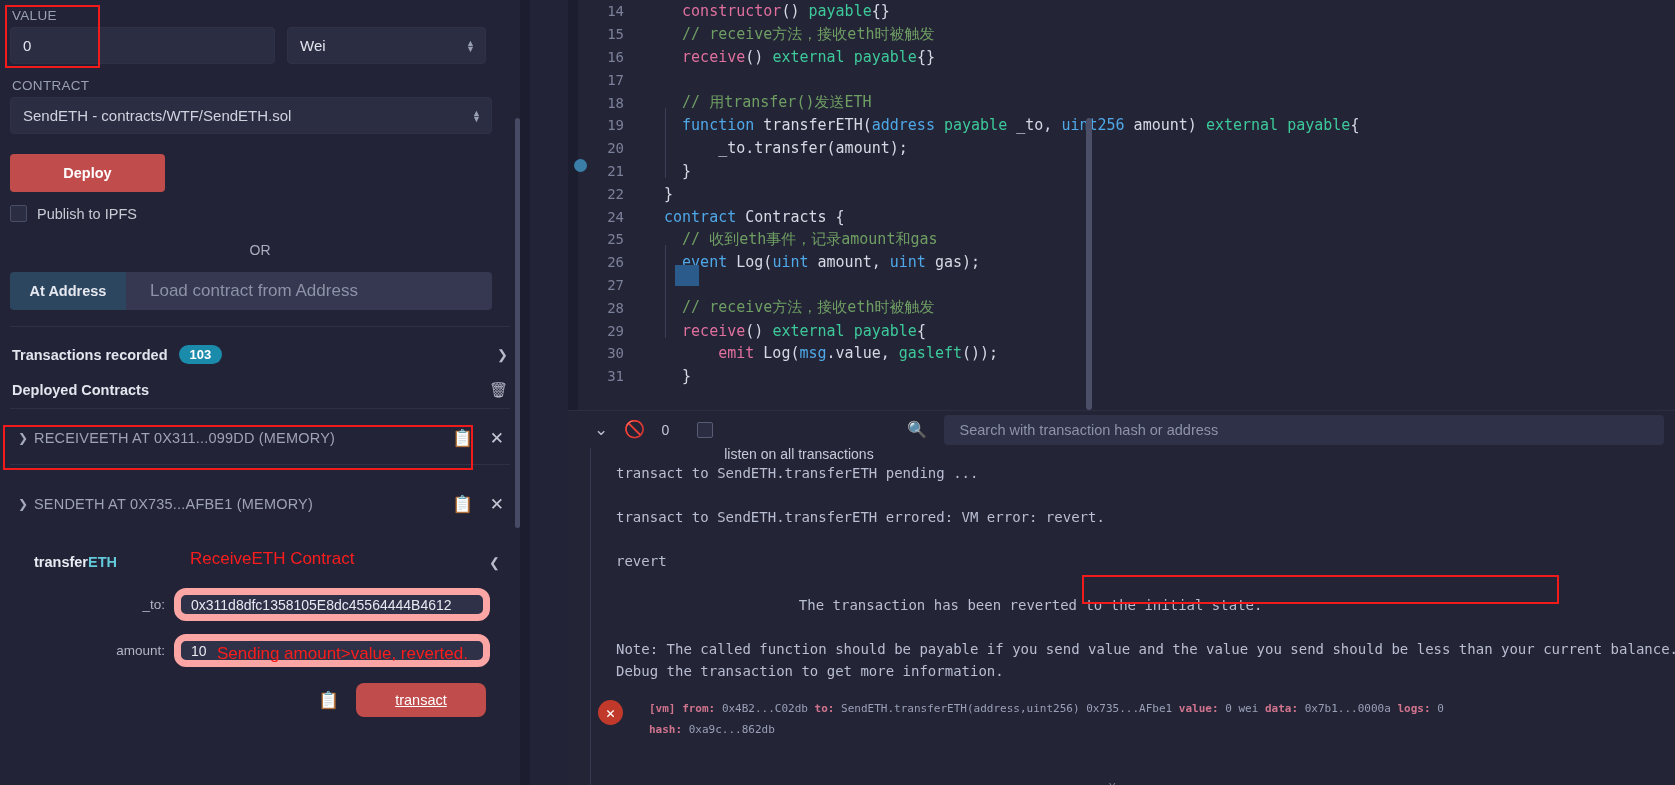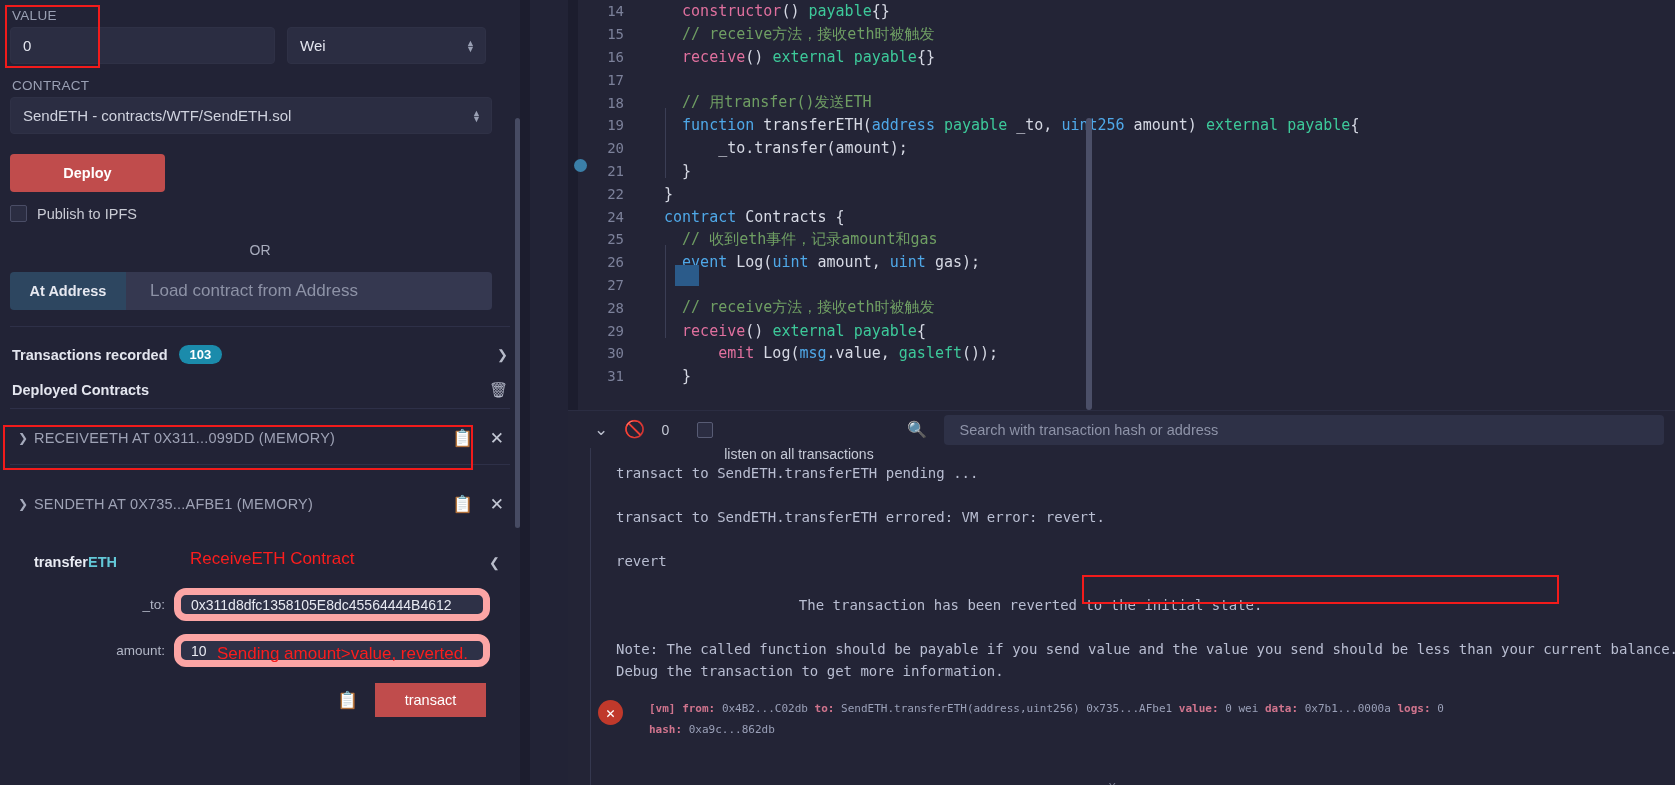--- a/index.html
+++ b/index.html
@@ -122,23 +122,23 @@
     flex: 1; height: 33px; background: #2e3147; border: 7px solid #fca5a5;
     border-radius: 12px; color: #e7e9f1; font-size: 14px;
     display: flex; align-items: center; padding-left: 10px;
     margin-right: 16px; position: relative;
   }
   .transact-row {
     display: flex; align-items: center; justify-content: flex-end;
     gap: 16px; margin-top: 16px; padding-right: 20px;
   }
   .transact-btn {
-    width: 111px; height: 34px; background: #c04c4c; border-radius: 0;
+    width: 130px; height: 34px; background: #c04c4c; border-radius: 8px;
     color: #fff; font-size: 14.5px; display: flex;
-    align-items: center; justify-content: center; cursor: pointer;
+    align-items: center; justify-content: center; cursor: pointer; text-decoration: underline;
   }
 
   
   .lp-scroll {
     position: absolute; right: 0; top: 118px; width: 5px; height: 410px;
     background: #474b63; border-radius: 3px;
   }
   .panel-divider {
     position: absolute; left: 520px; top: 0; width: 10px; height: 785px;
     background: #1c1d2e;

